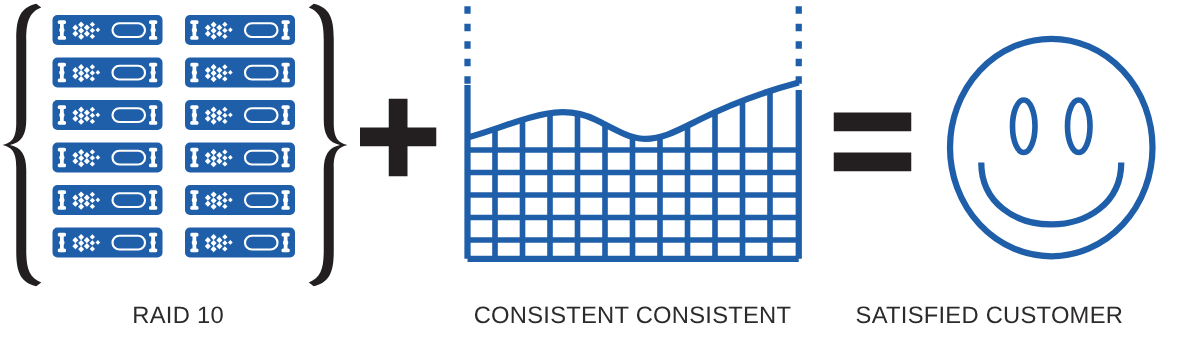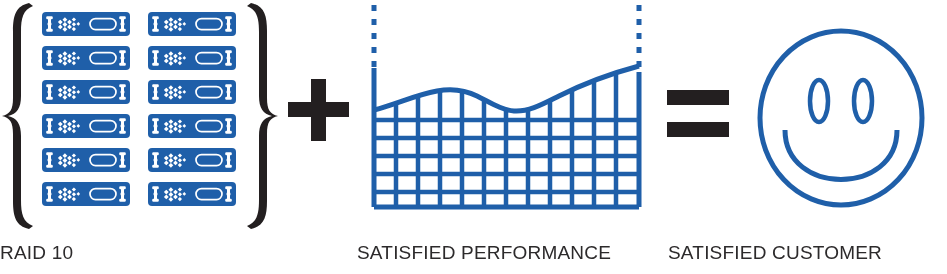--- a/index.html
+++ b/index.html
@@ -49,21 +49,21 @@
   .captions {
     position: absolute;
     left: 0;
     top: 232px;
     width: 947px;
     height: 42px;
   }
   .caption {
     position: absolute;
     top: 10px;
-    text-align: left;
+    text-align: center;
     color: #2c2a2b;
     font-family: "Liberation Sans", sans-serif;
     font-size: 19px;
     letter-spacing: 0.2px;
     white-space: nowrap;
   }
   .caption-raid     { left: 0px;   width: 285px; }
   .caption-perf     { left: 357px; width: 298px; }
   .caption-customer { left: 668px; width: 247px; }
 </style>
@@ -252,17 +252,17 @@
         <ellipse cx="122" cy="101" rx="9" ry="21" fill="none" stroke="#1F5FA9" stroke-width="4.5"></ellipse>
 
         <path d="M 44 130 C 44 196, 156 196, 156 130" fill="none" stroke="#1F5FA9" stroke-width="5" stroke-linecap="butt"></path>
       </svg>
     </div>
 
   </div>
 
   <div class="captions">
     <div class="caption caption-raid">RAID 10</div>
-    <div class="caption caption-perf">SATISFIED PERFORMANCE</div>
+    <div class="caption caption-perf">CONSISTENT CONSISTENT</div>
     <div class="caption caption-customer">SATISFIED CUSTOMER</div>
   </div>
 
 </div>
 
 </body></html>

